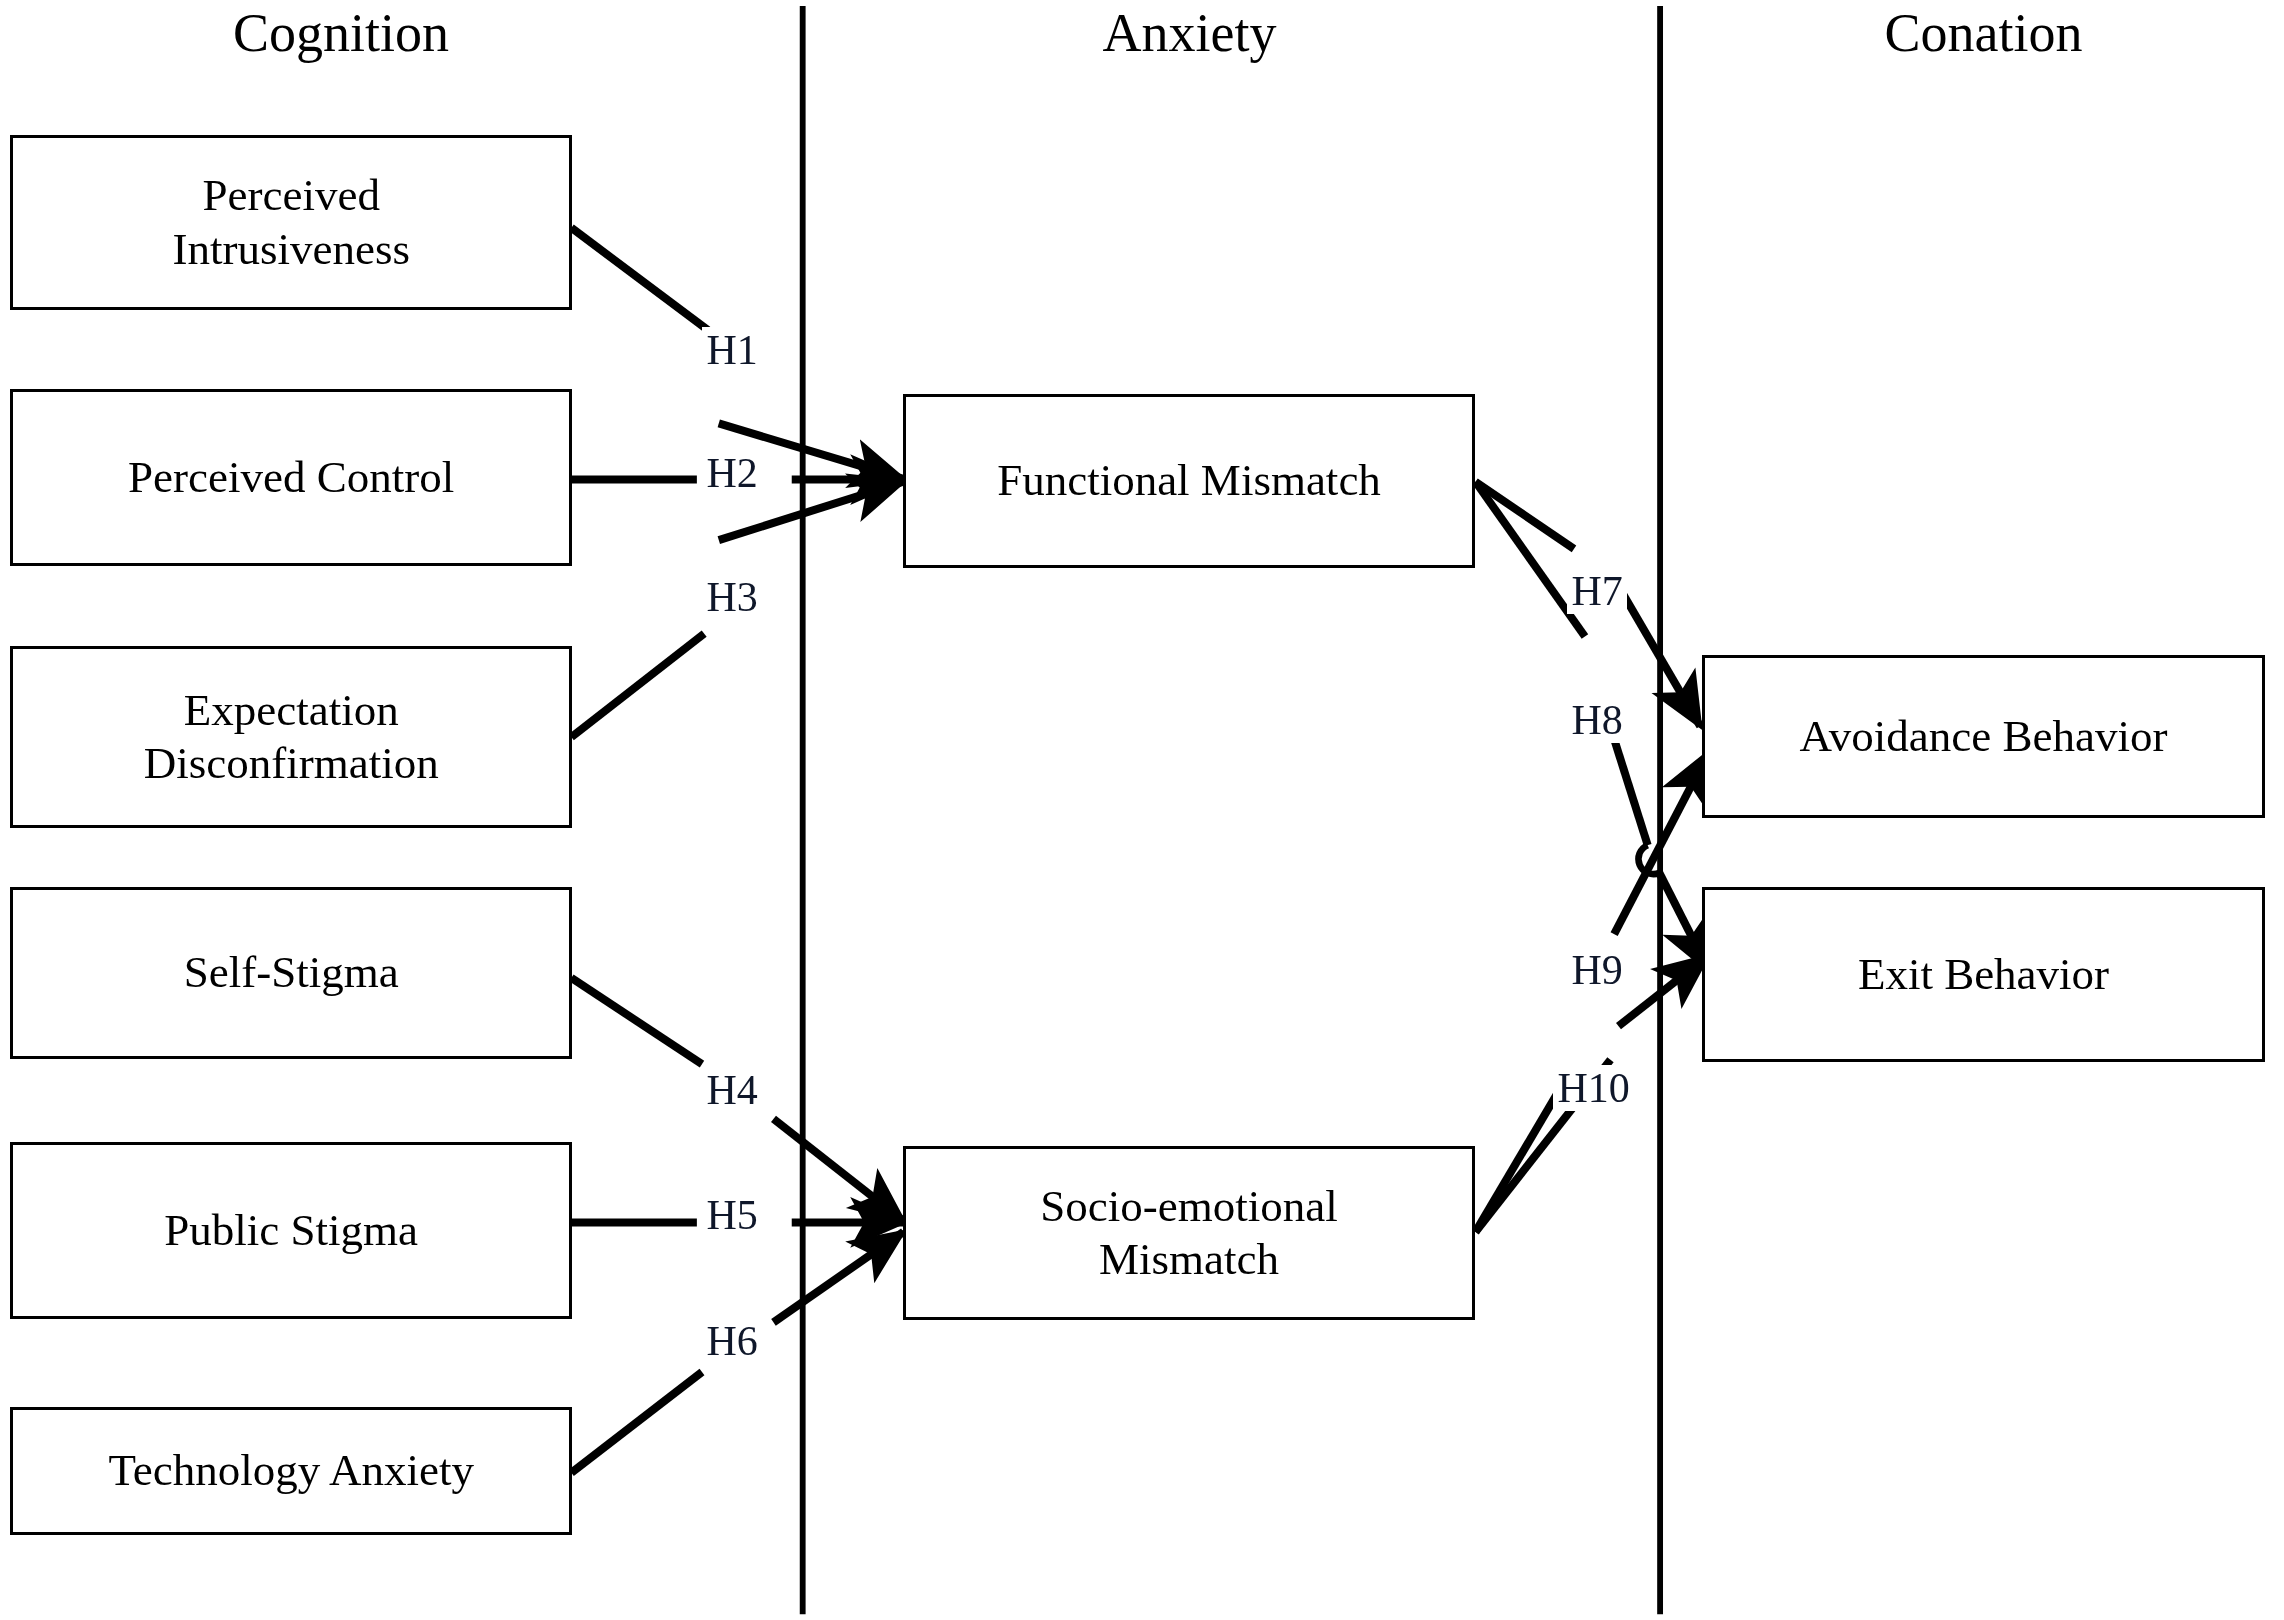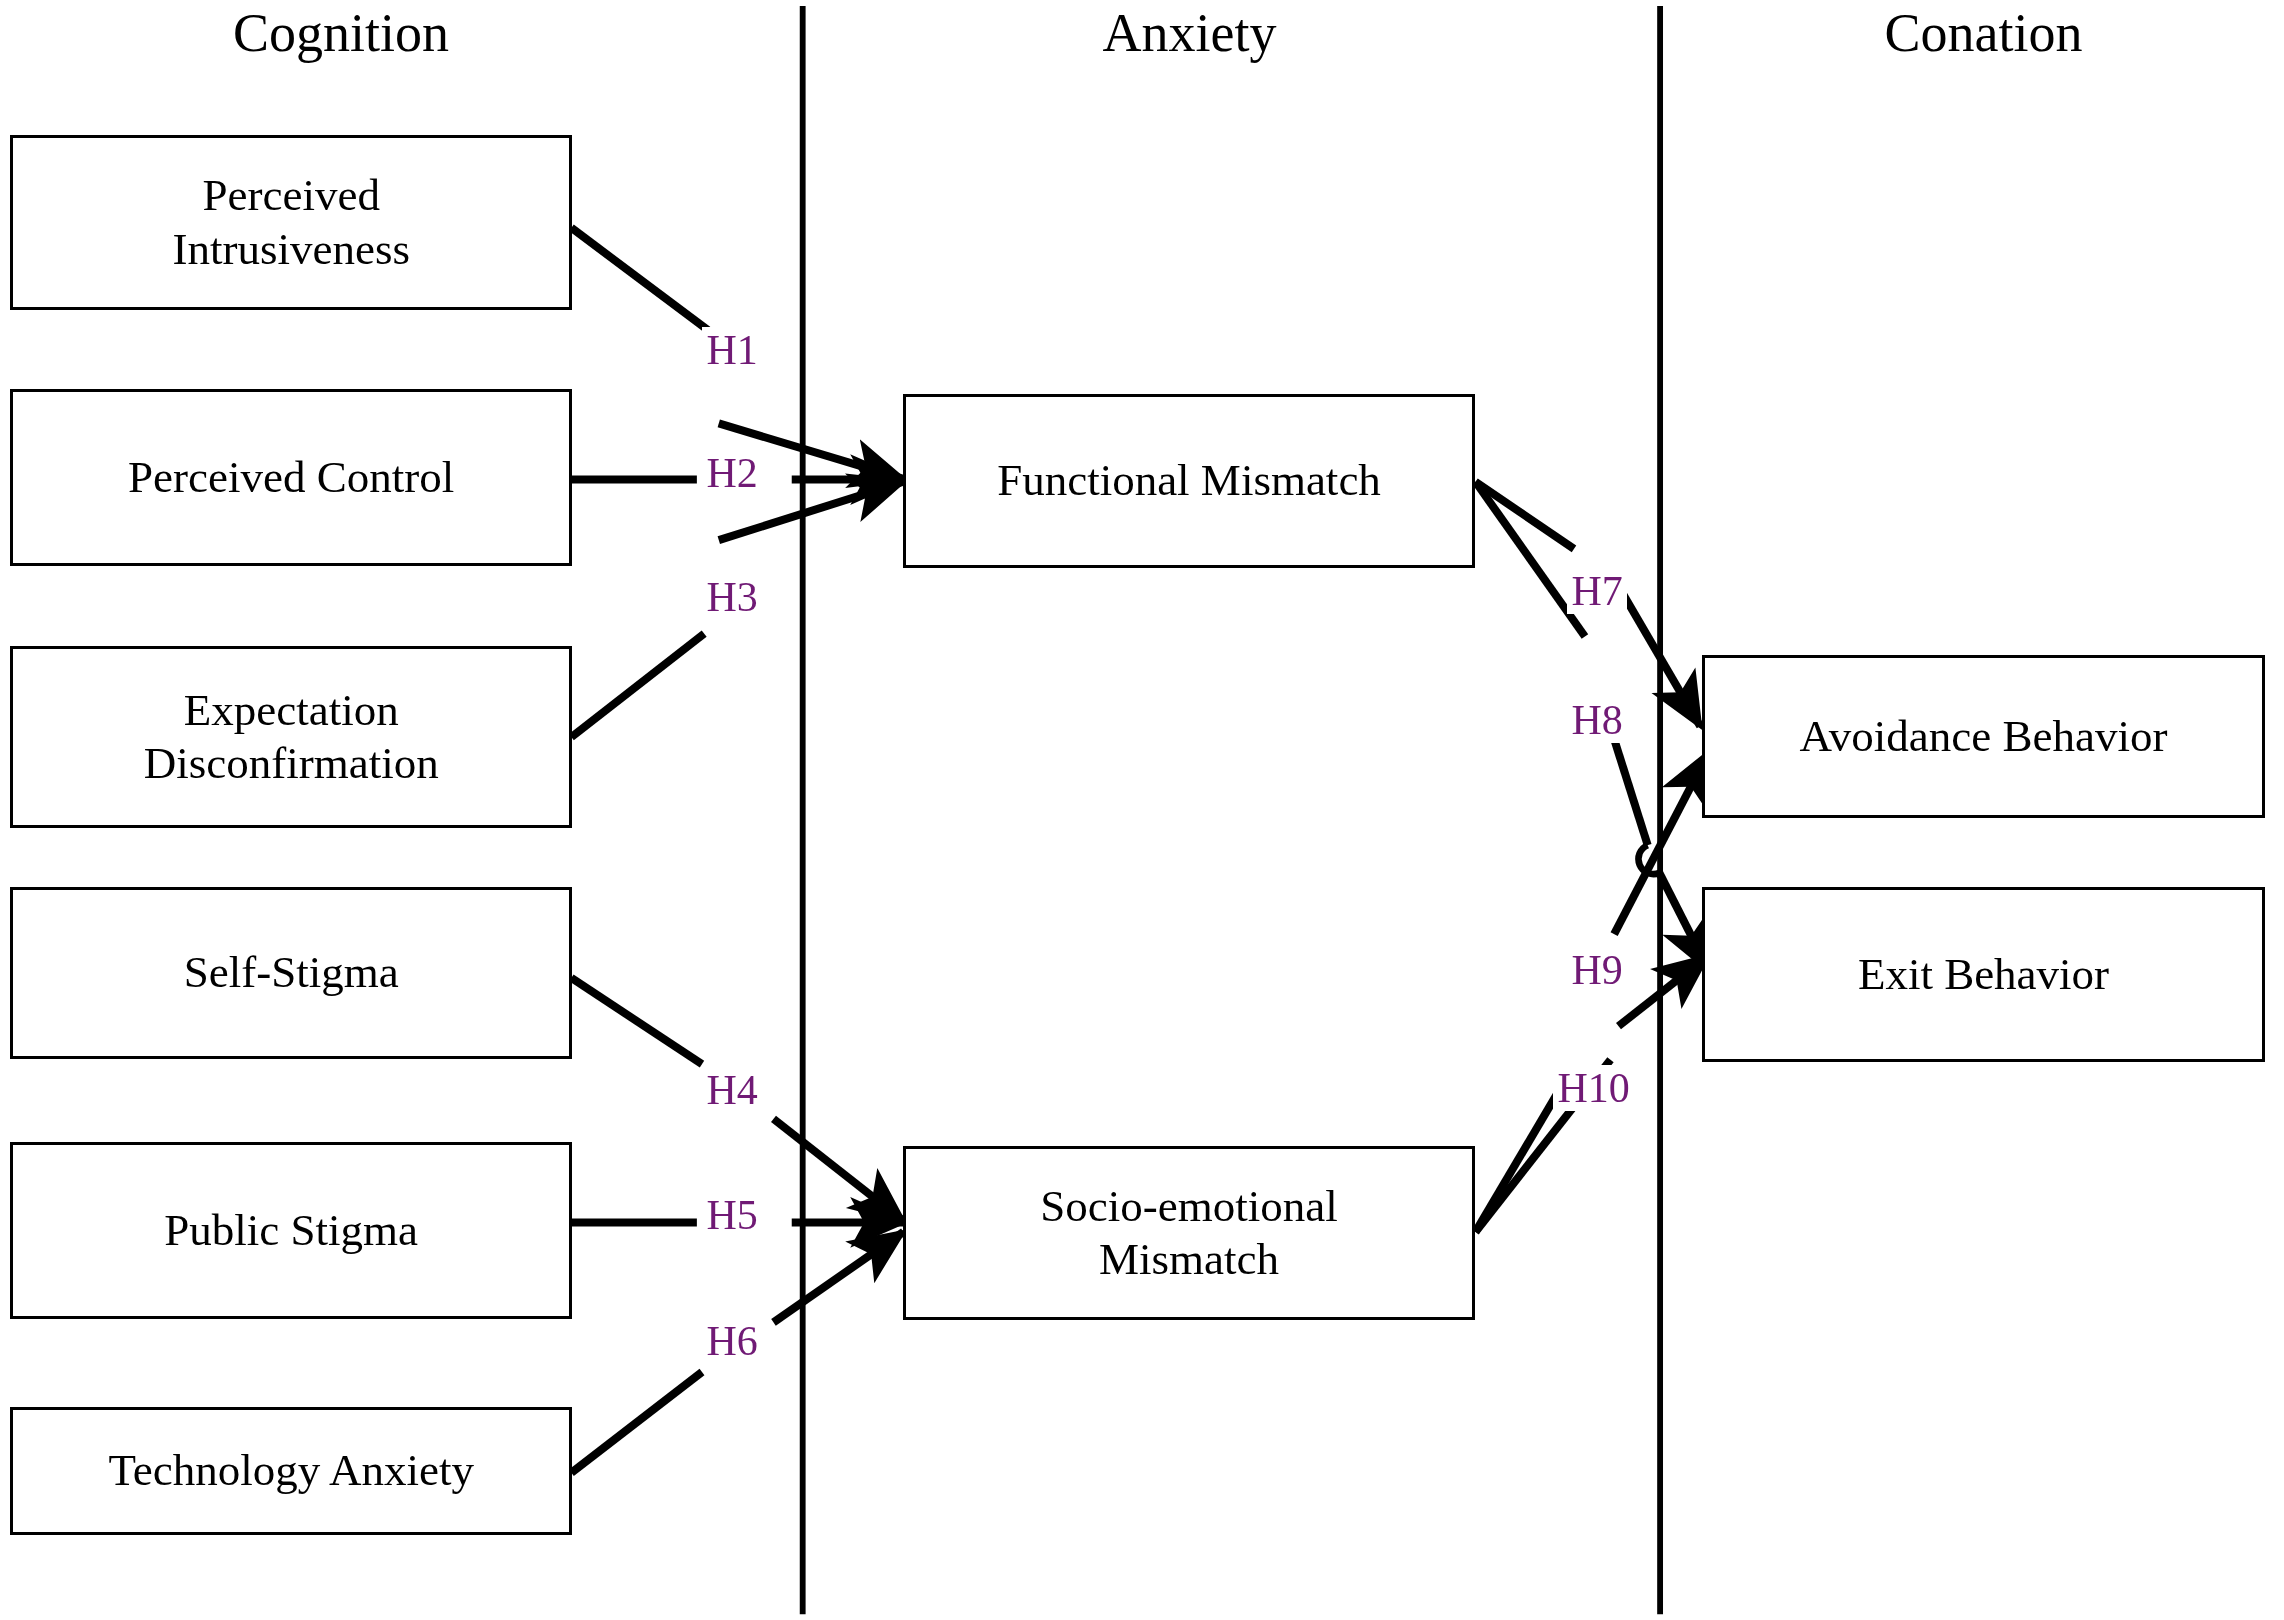--- a/index.html
+++ b/index.html
@@ -45,21 +45,21 @@
     line-height: 1.18;
     padding: 0 23px;
   }
   .node-box .node-label {
     display: block;
     white-space: pre-line;
   }
   .h-label {
     position: absolute;
     background: #ffffff;
-    color: #701a75;
+    color: #0f172a;
     font-size: 42px;
     line-height: 1;
     text-align: center;
     padding: 2.2px 4.4px;
     white-space: nowrap;
   }
 </style>
 </head>
 <body>
 

